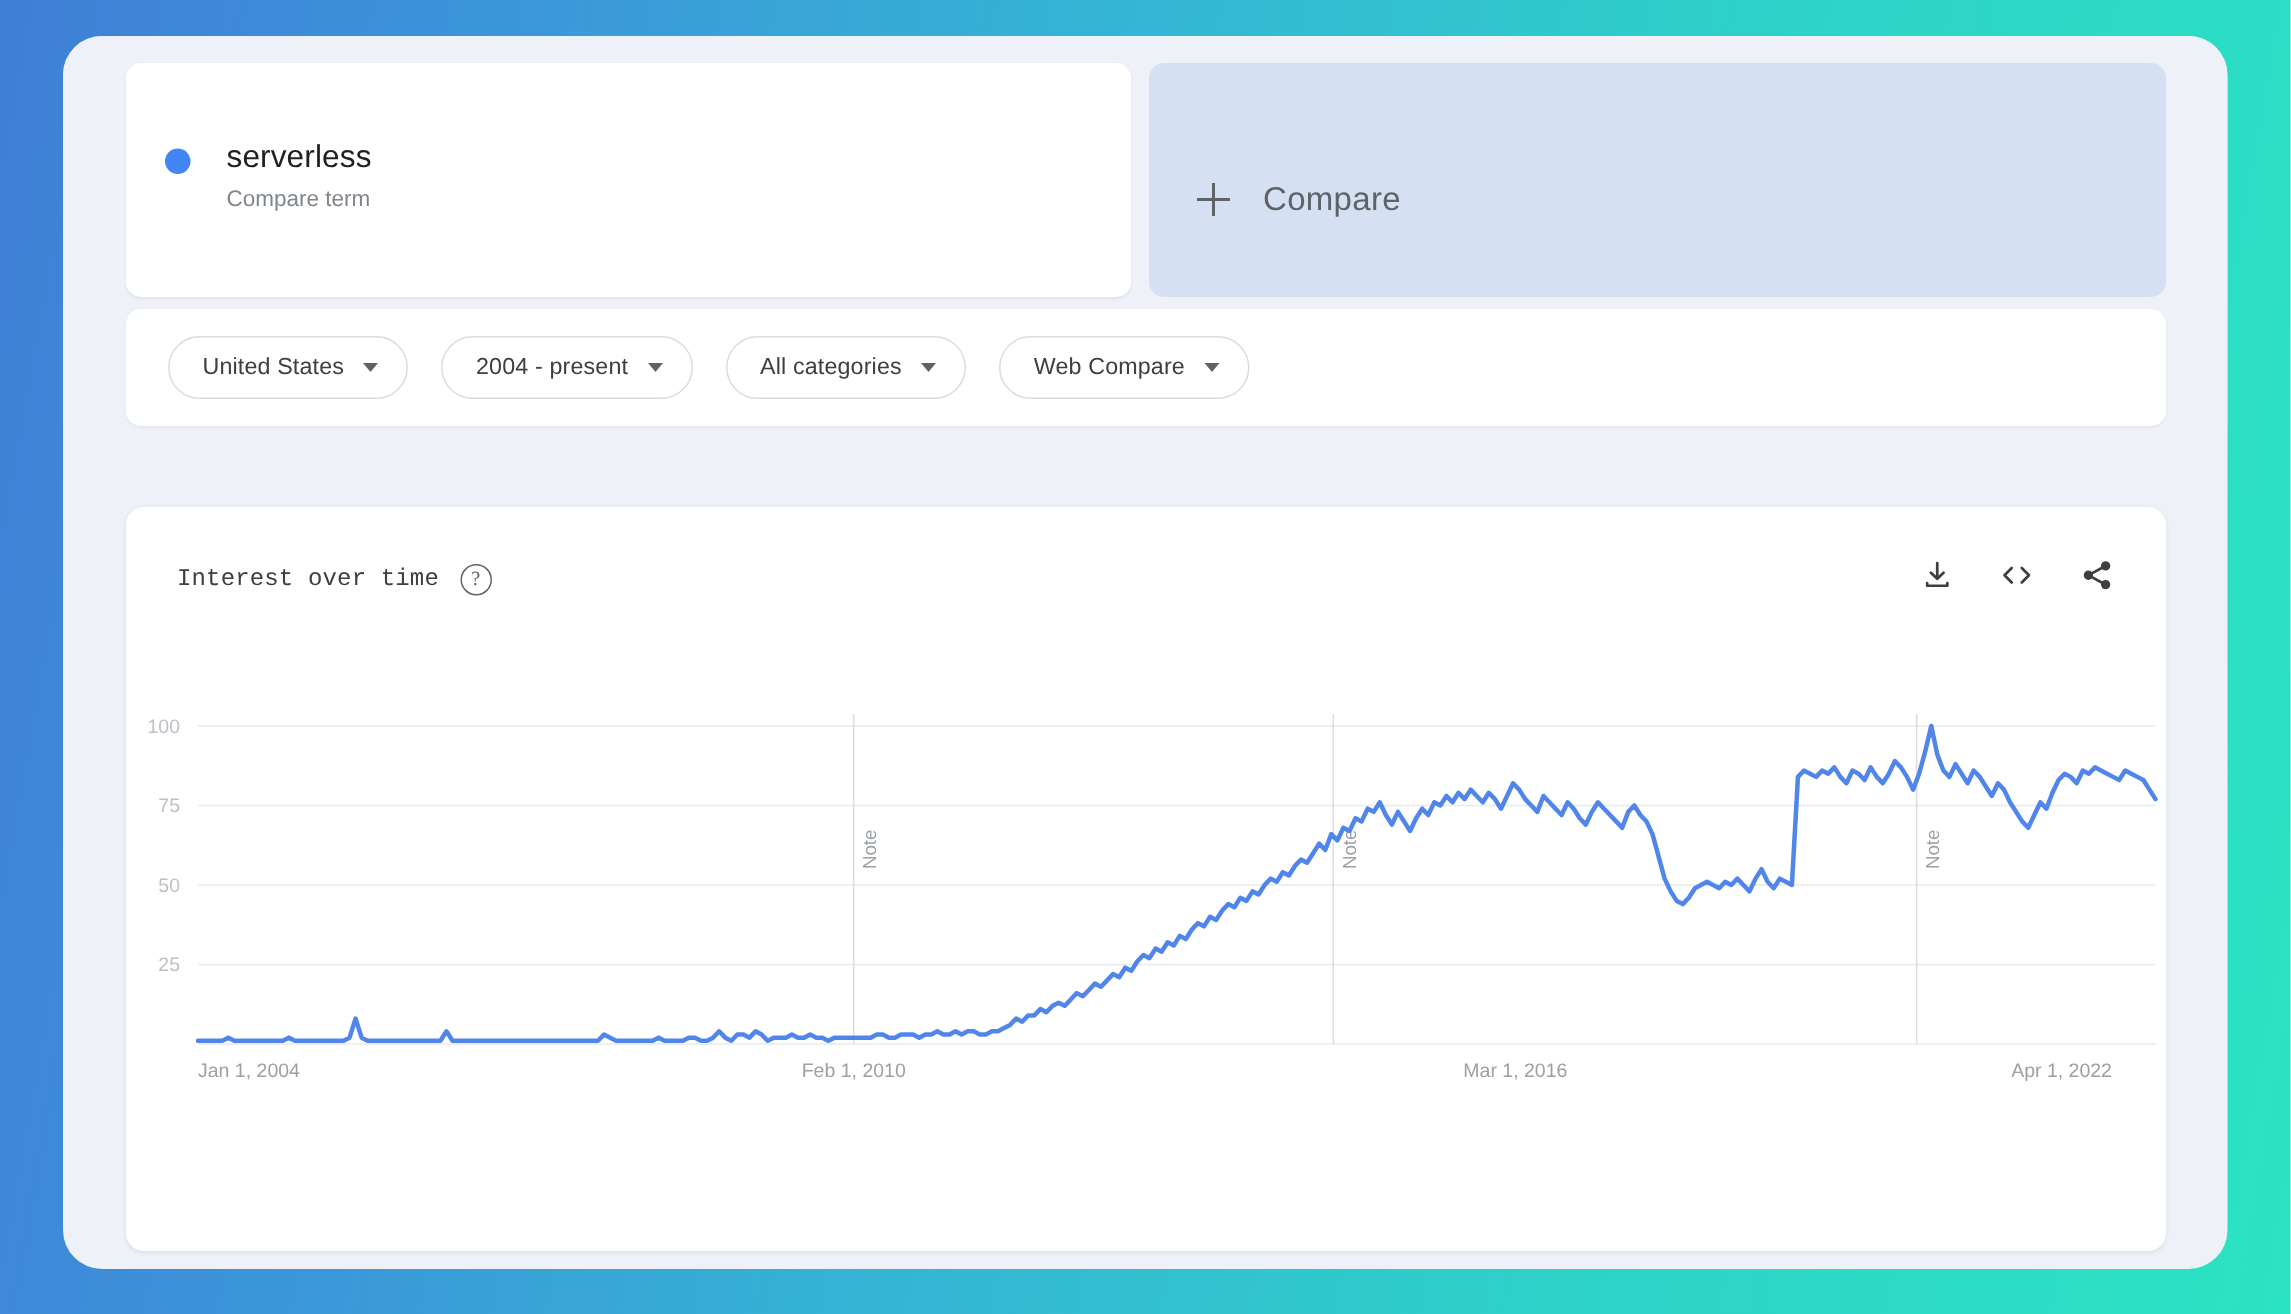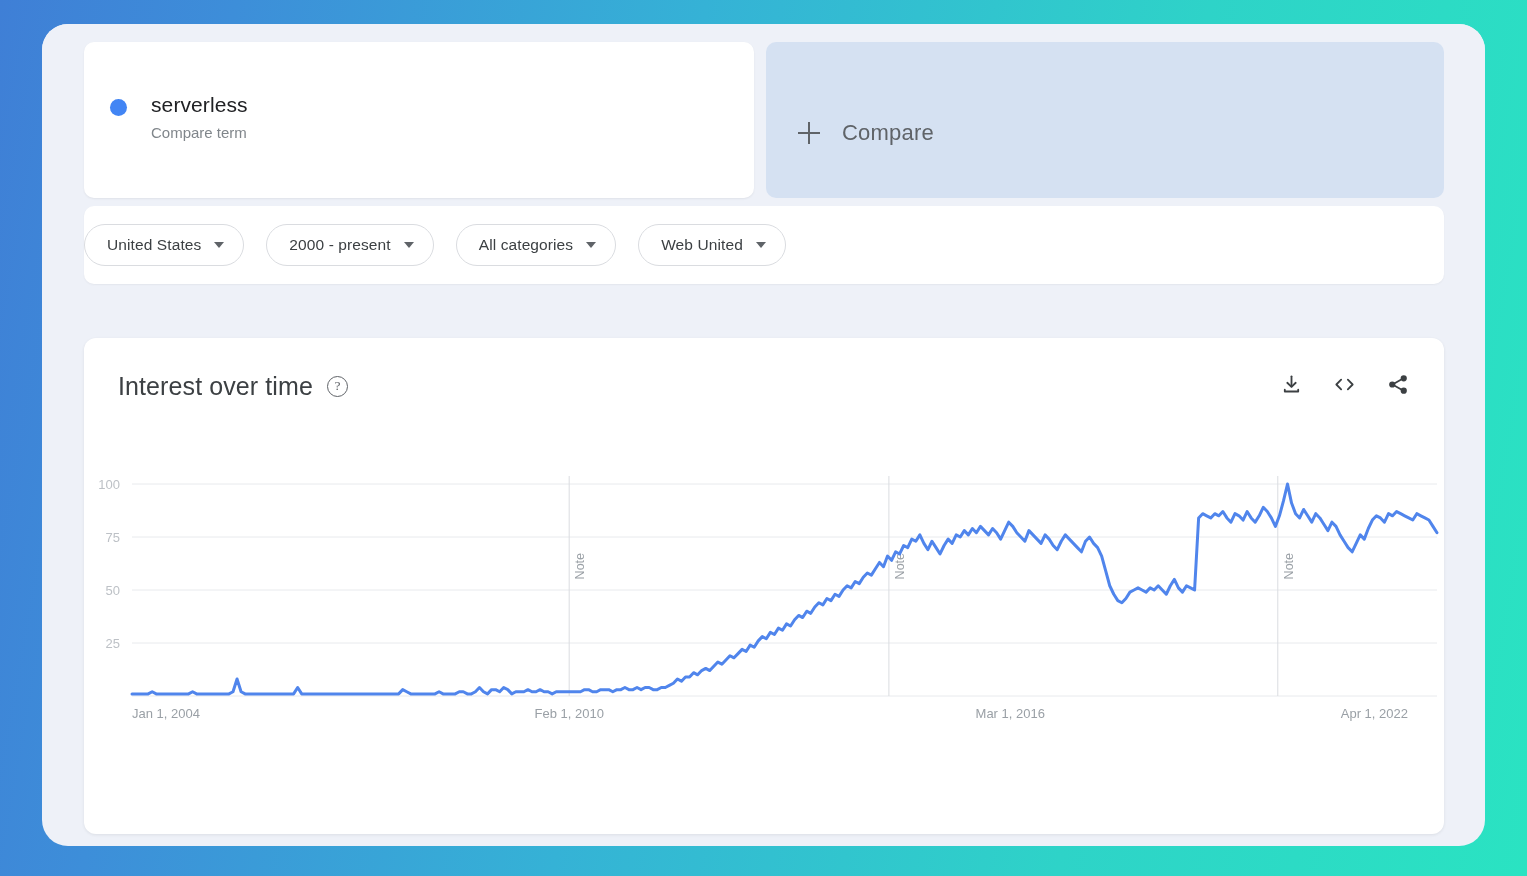--- a/index.html
+++ b/index.html
@@ -132,20 +132,21 @@
   .filter-bar {
     position: absolute;
     left: 42px;
     top: 182px;
     width: 1360px;
     height: 78px;
     background: #ffffff;
     border-radius: 10px;
     display: flex;
     align-items: center;
+    padding-left: 28px;
     gap: 22px;
     box-shadow: 0 1px 2px rgba(60,64,67,.06);
   }
 
   .chip {
     height: 42px;
     border: 1px solid #dadce0;
     border-radius: 21px;
     display: flex;
     align-items: center;
@@ -193,23 +194,24 @@
     justify-content: space-between;
   }
 
   .chart-title-wrap {
     display: flex;
     align-items: center;
     gap: 14px;
   }
 
   .chart-title {
-    font-size: 25px;
+    font-size: 16px;
     color: #3c4043;
     letter-spacing: .1px;
+    font-family: Liberation Mono, monospace;
   }
 
   .help-icon {
     width: 21px; height: 21px;
     border: 1.6px solid #5f6368;
     border-radius: 50%;
     color: #5f6368;
     font-size: 13.5px;
     line-height: 18px;
     text-align: center;
@@ -265,29 +267,29 @@
       </div>
 
     </div>
 
     <div class="filter-bar">
       <div class="chip">
         <span class="chip-label">United States</span>
         <span class="caret"></span>
       </div>
       <div class="chip">
-        <span class="chip-label">2000 - present</span>
+        <span class="chip-label">2004 - present</span>
         <span class="caret"></span>
       </div>
       <div class="chip">
         <span class="chip-label">All categories</span>
         <span class="caret"></span>
       </div>
       <div class="chip">
-        <span class="chip-label">Web United</span>
+        <span class="chip-label">Web Compare</span>
         <span class="caret"></span>
       </div>
     </div>
 
   </div>
 
   <div class="chart-card">
 
     <div class="chart-head">
       <div class="chart-title-wrap">

